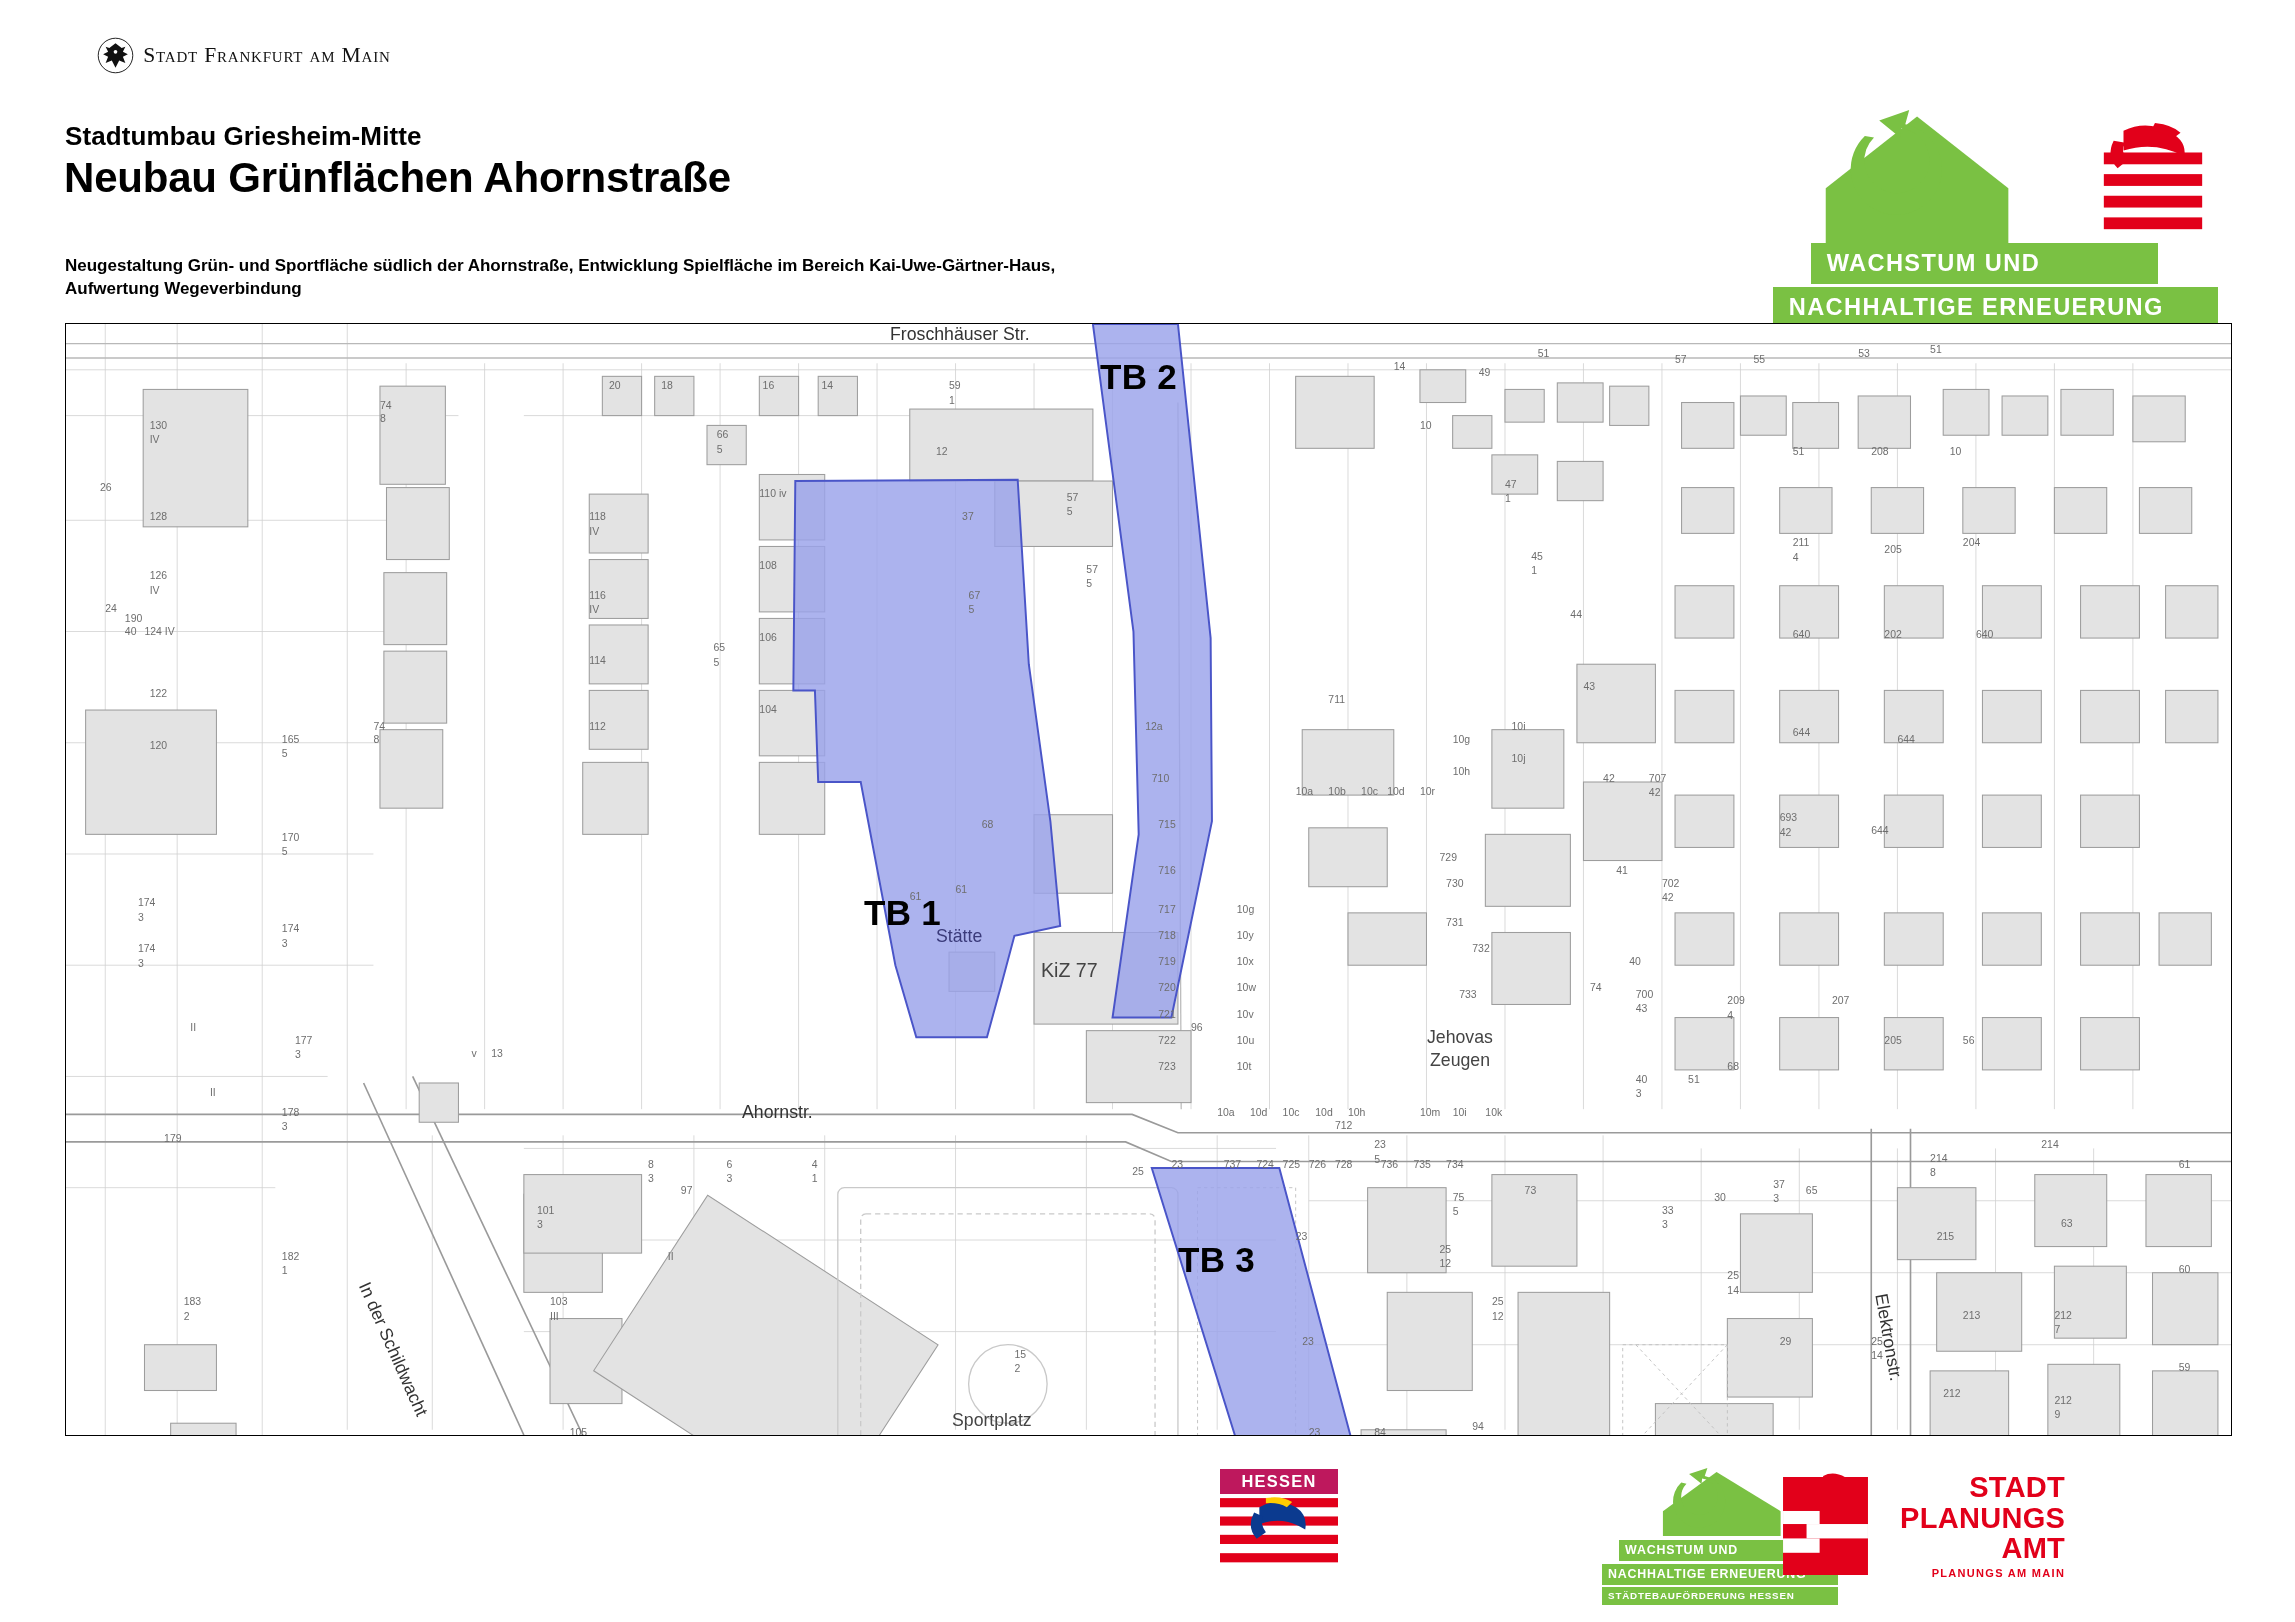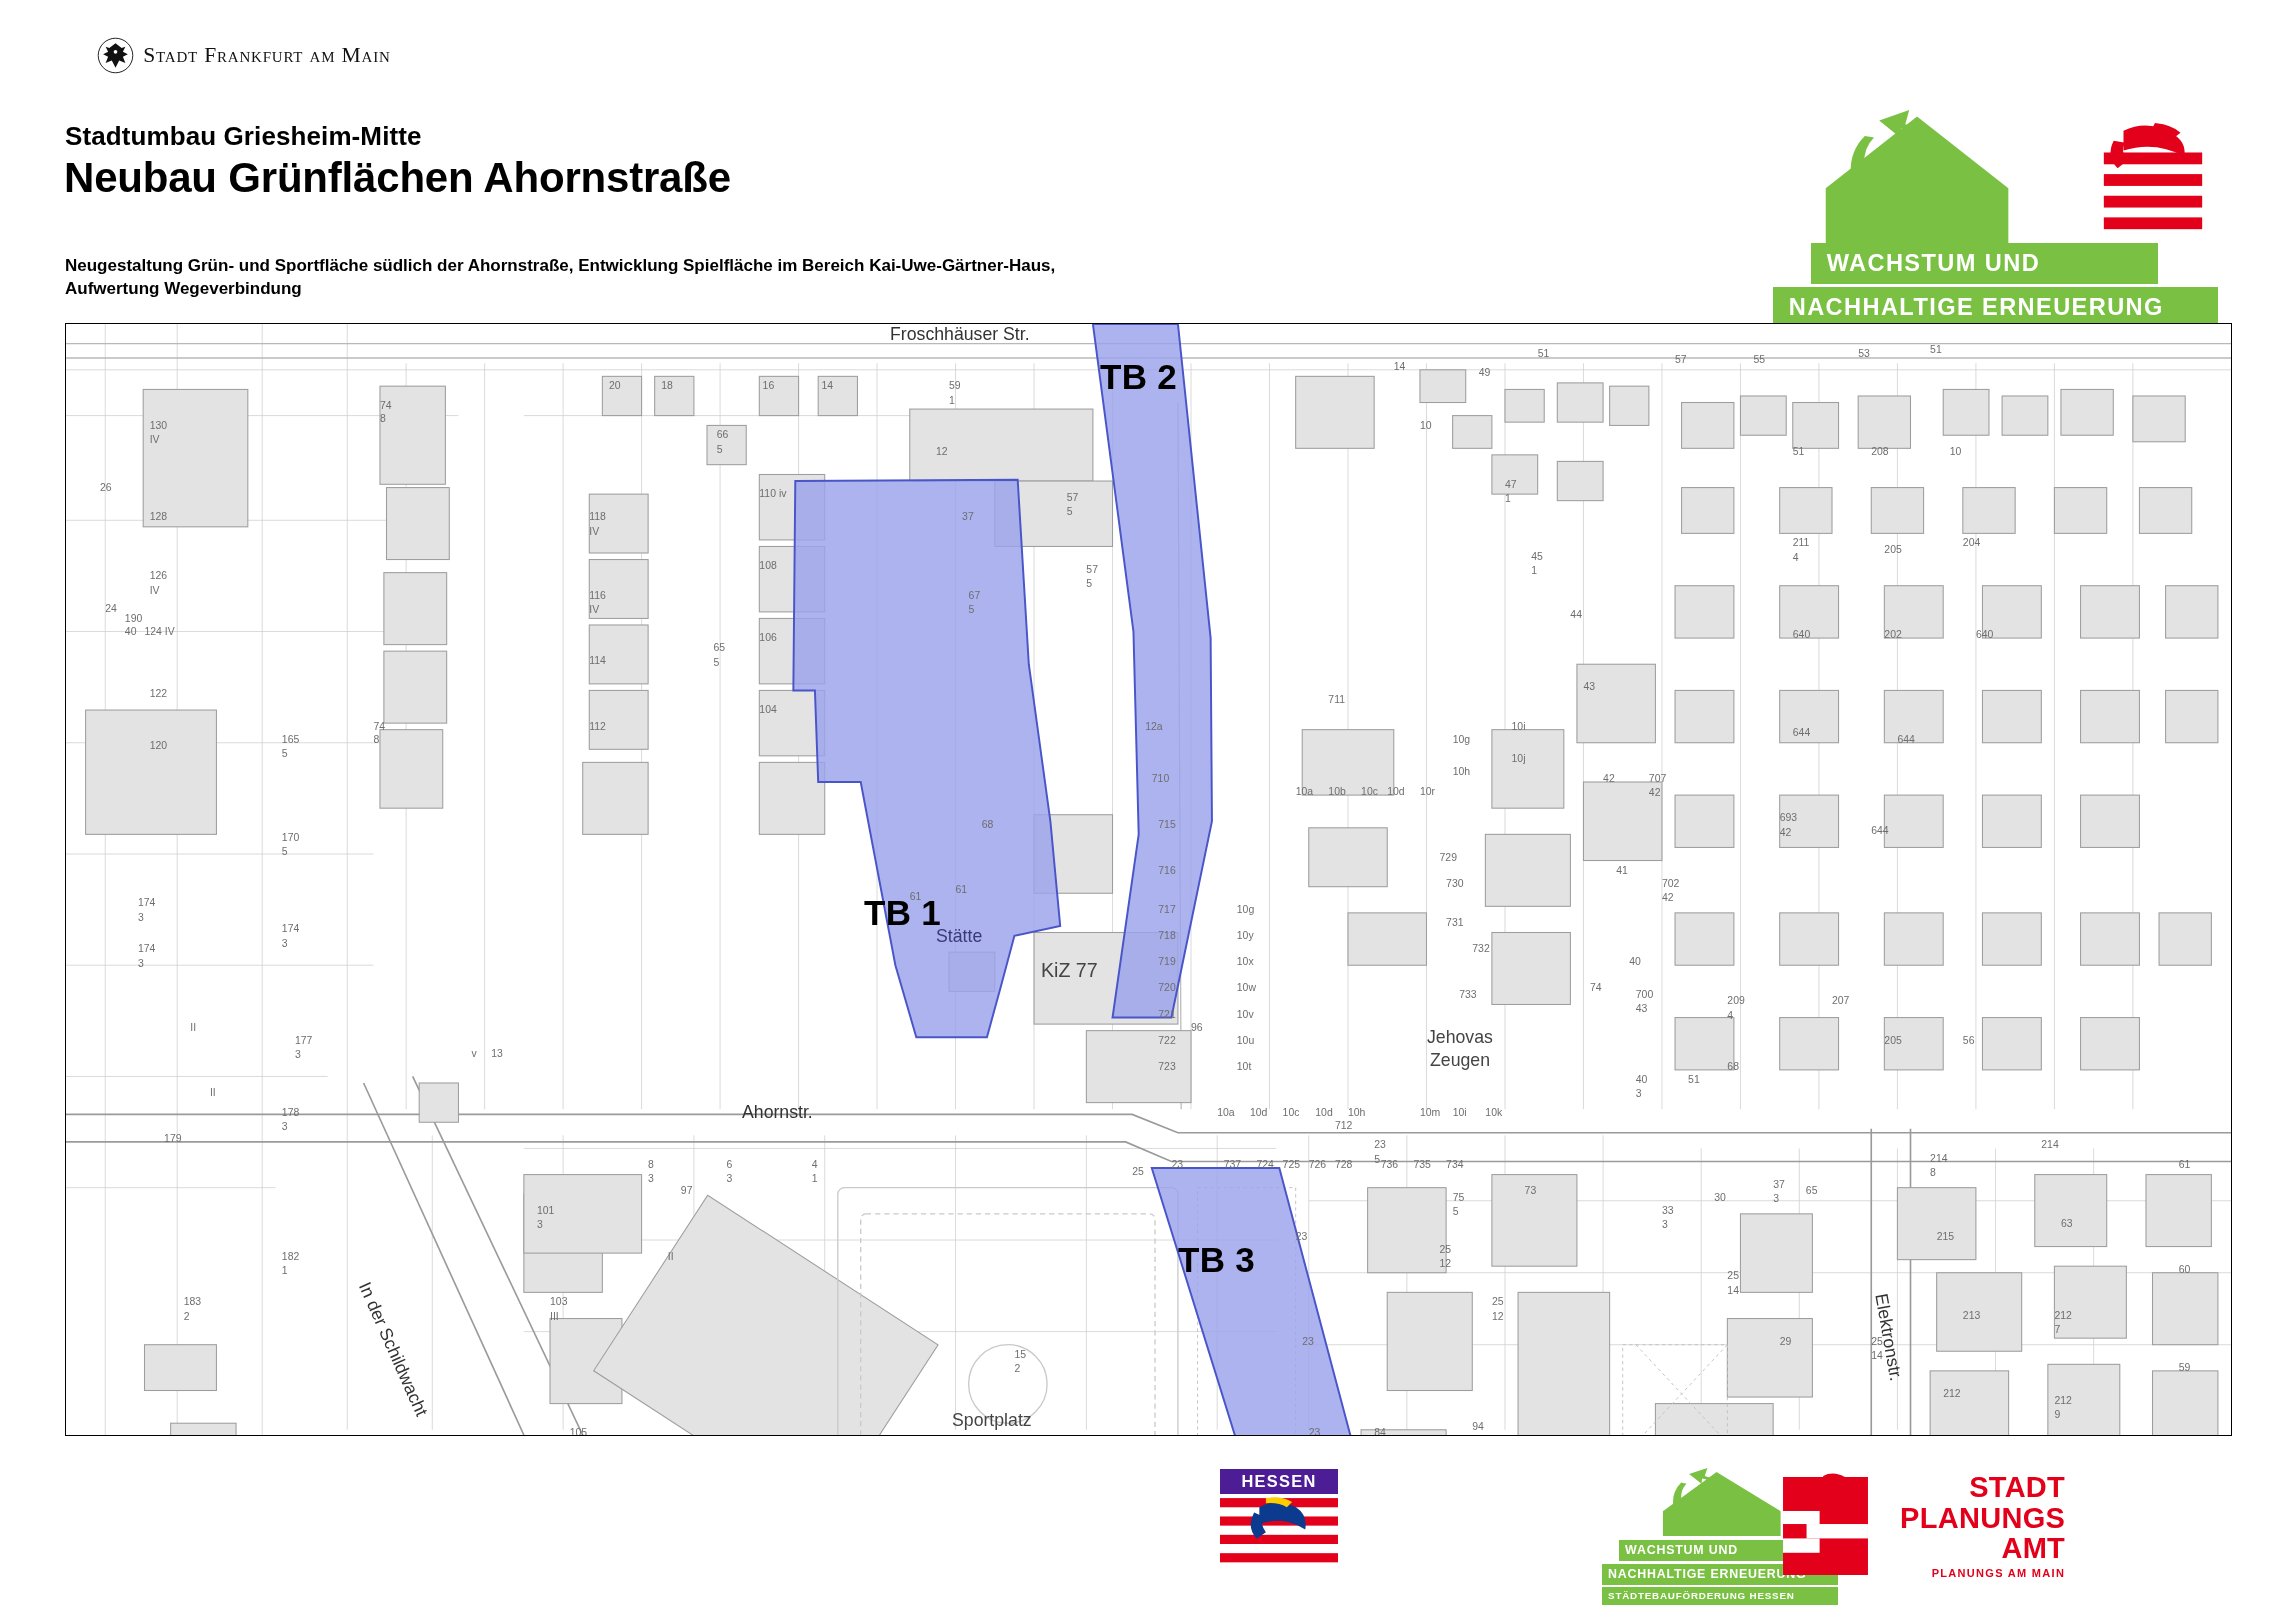--- a/index.html
+++ b/index.html
@@ -179,21 +179,21 @@
     padding-top: 1.3px;
     white-space: nowrap;
   }
   .hessen-foot {
     position: absolute;
     left: 1220px;
     top: 13px;
     width: 118px;
   }
   .hessen-foot .hd {
-    background: #4c1d95;
+    background: #be185d;
     color: #fff;
     font-size: 16.4px;
     font-weight: bold;
     letter-spacing: 1.3px;
     text-align: center;
     padding: 2.6px 0 3.3px;
   }
   .stbf {
     position: absolute;
     left: 1400px;

